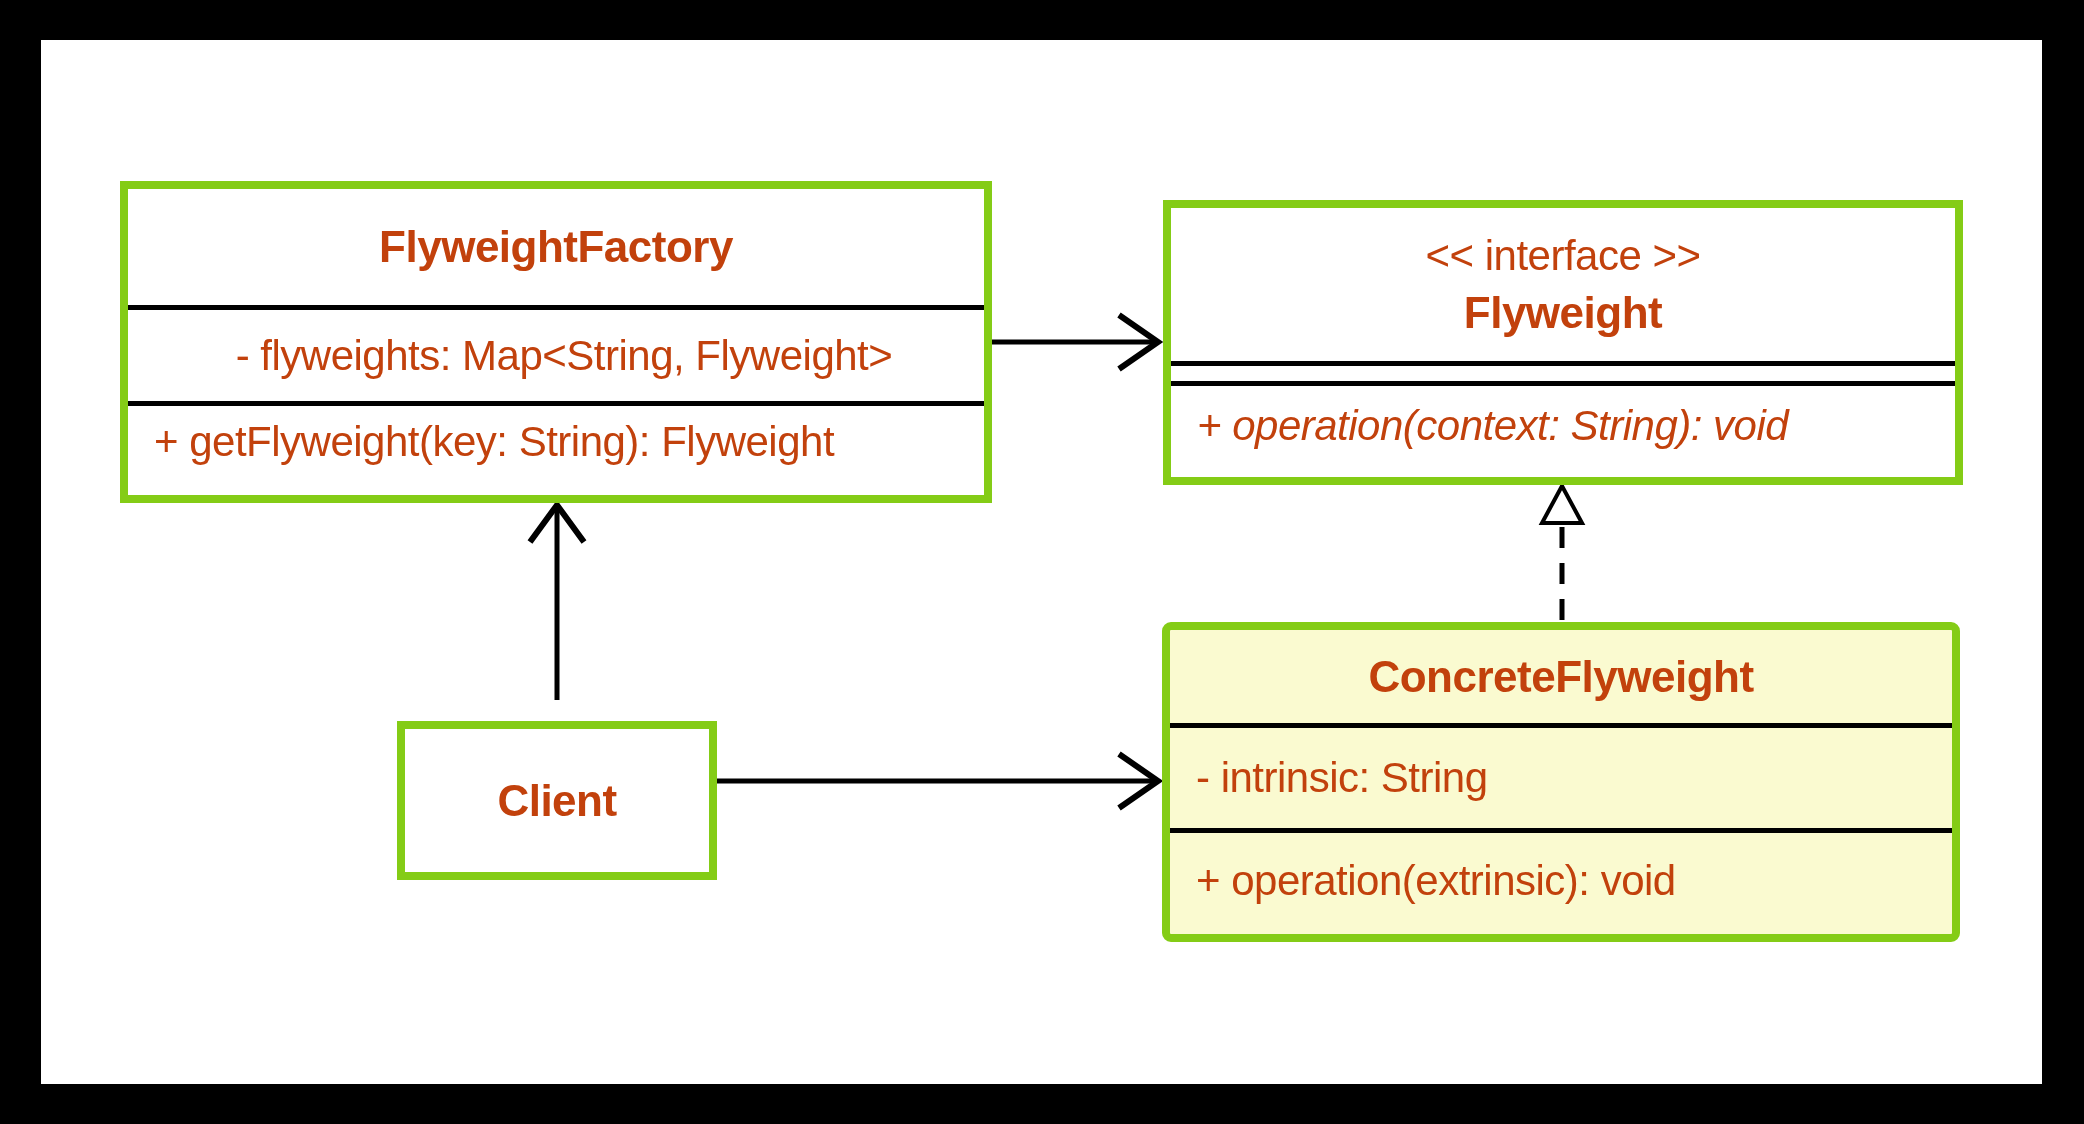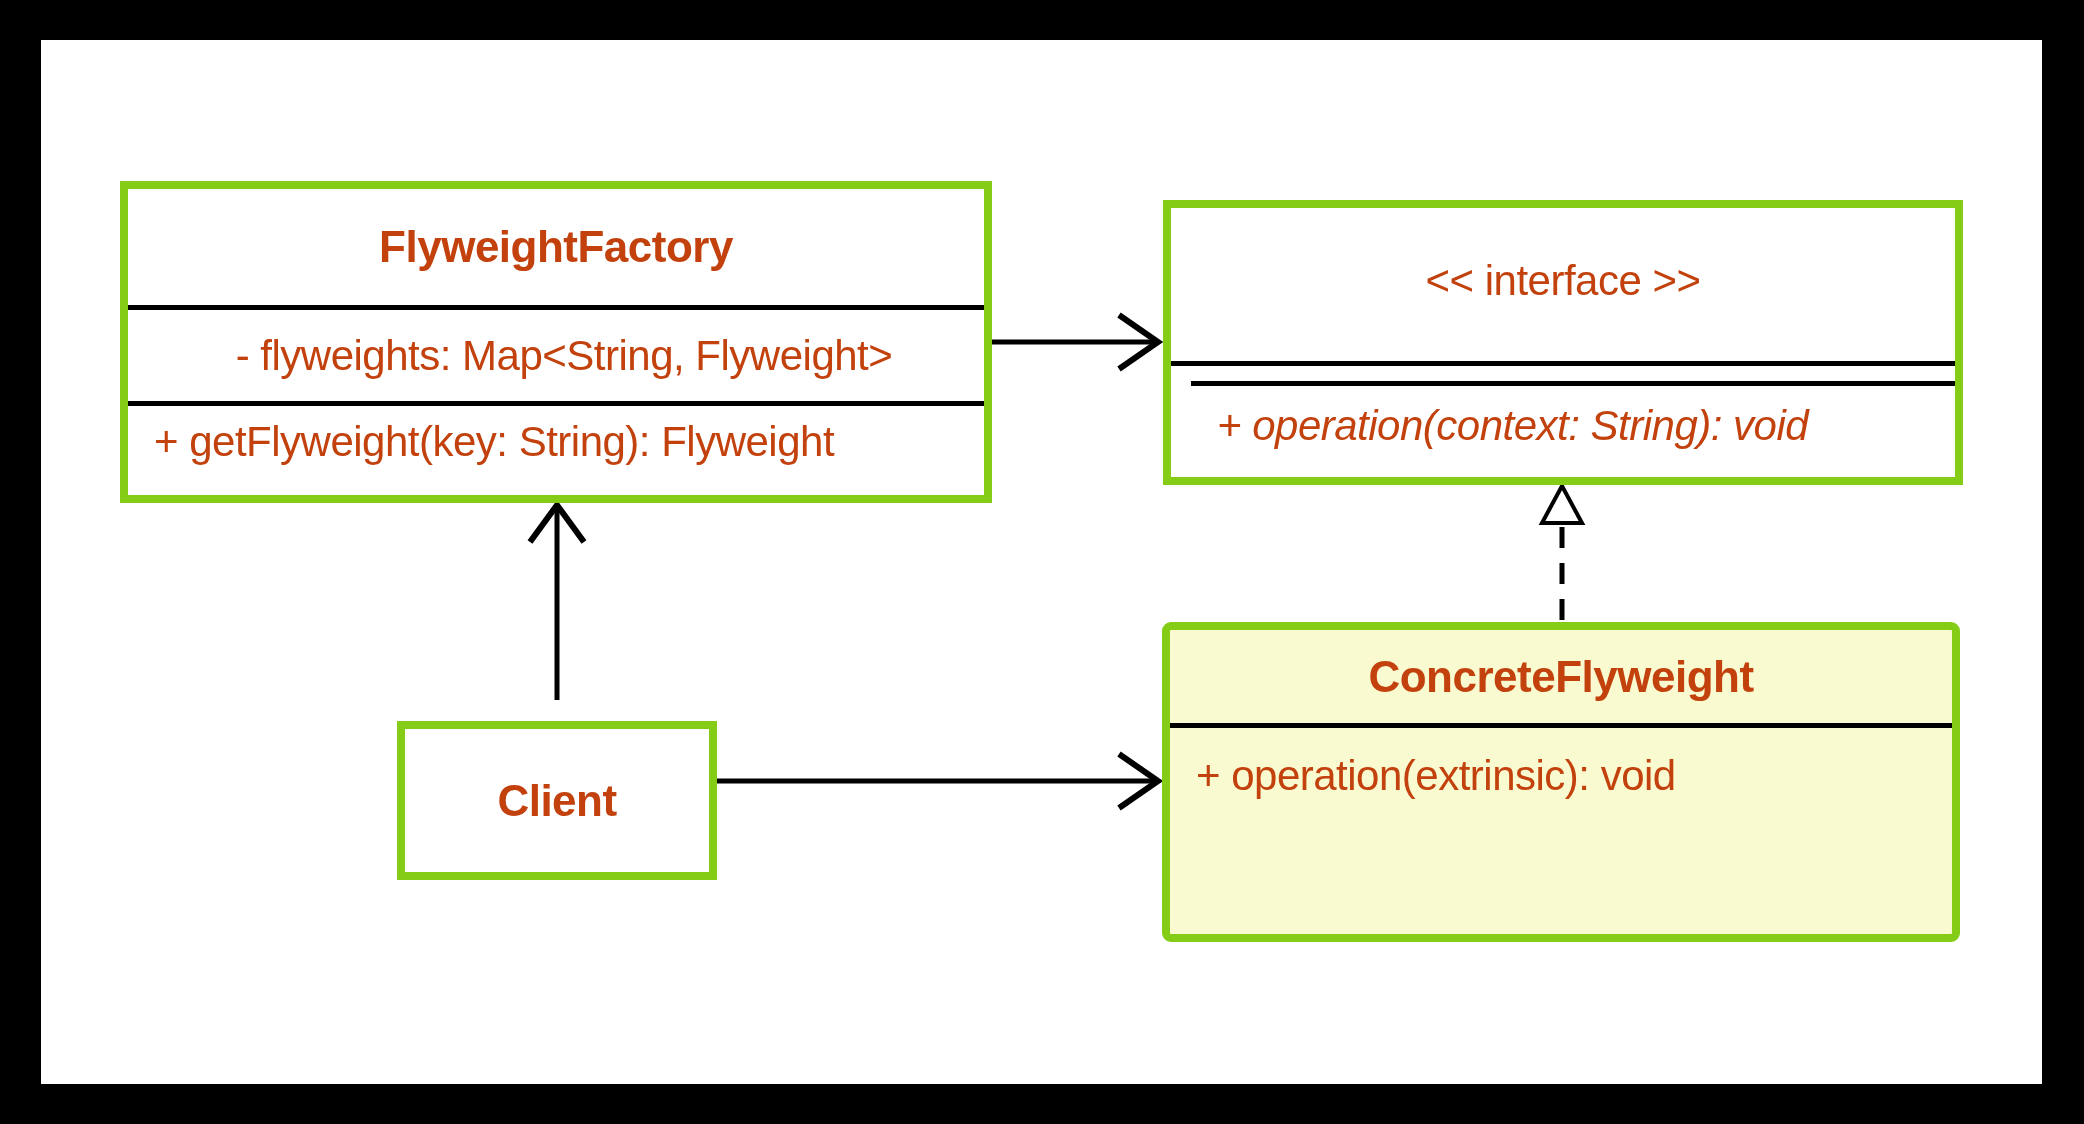--- a/index.html
+++ b/index.html
@@ -75,21 +75,21 @@
   }
   
   #flyweight-factory { left: 79px;  top: 141px; width: 872px; height: 322px; }
   #flyweight-factory .title   { height: 116px; }
   #flyweight-factory .attrs   { height: 96px; justify-content: center; }
   #flyweight-factory .methods { height: 77px; }
 
   #flyweight { left: 1122px; top: 160px; width: 800px; height: 285px; }
   #flyweight .title   { height: 153px; }
   #flyweight .empty   { height: 20px; padding: 0; }
-  #flyweight .methods { height: 84px; margin-left: 20px; }
+  #flyweight .methods { height: 84px; }
 
   #concrete-flyweight { left: 1121px; top: 582px; width: 798px; height: 320px; }
   #concrete-flyweight .title   { height: 93px; }
   #concrete-flyweight .attrs   { height: 105px; }
   #concrete-flyweight .methods { height: 101px; }
 
   #client { left: 356px; top: 681px; width: 320px; height: 159px; }
   #client .title { height: 100%; }
 </style>
 </head>
@@ -128,30 +128,34 @@
       <div class="member">- flyweights: Map&lt;String, Flyweight&gt;</div>
     </div>
     <div class="compartment methods">
       <div class="member">+ getFlyweight(key: String): Flyweight</div>
     </div>
   </div>
 
   <div class="uml-class" id="flyweight">
     <div class="compartment title">
       <div class="stereotype">&lt;&lt; interface &gt;&gt;</div>
+      <div class="class-name">Flyweight</div>
     </div>
     <div class="compartment empty"></div>
     <div class="compartment methods">
       <div class="member italic">+ operation(context: String): void</div>
     </div>
   </div>
 
   <div class="uml-class highlight" id="concrete-flyweight">
     <div class="compartment title">
       <div class="class-name">ConcreteFlyweight</div>
+    </div>
+    <div class="compartment attrs">
+      <div class="member">- intrinsic: String</div>
     </div>
     <div class="compartment methods">
       <div class="member">+ operation(extrinsic): void</div>
     </div>
   </div>
 
   <div class="uml-class" id="client">
     <div class="compartment title">
       <div class="class-name">Client</div>
     </div>

